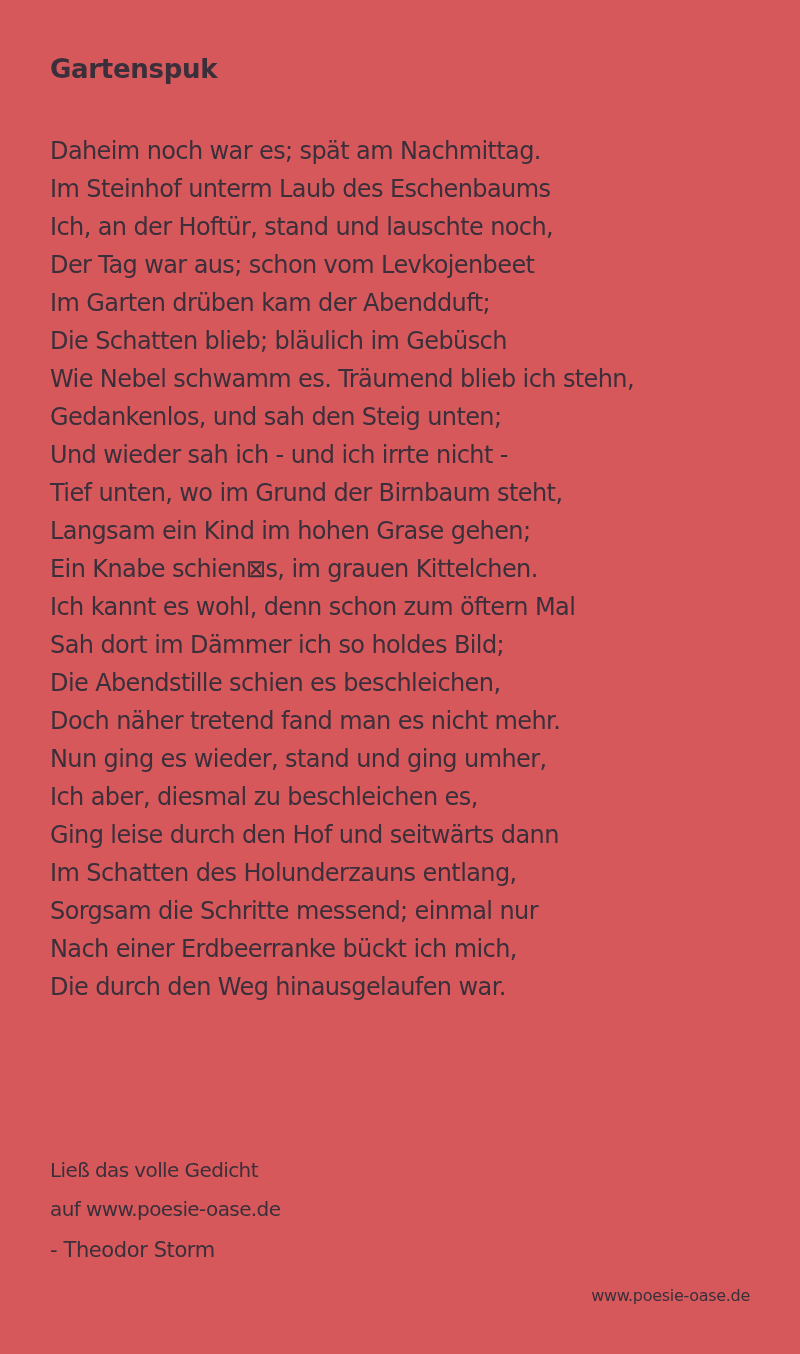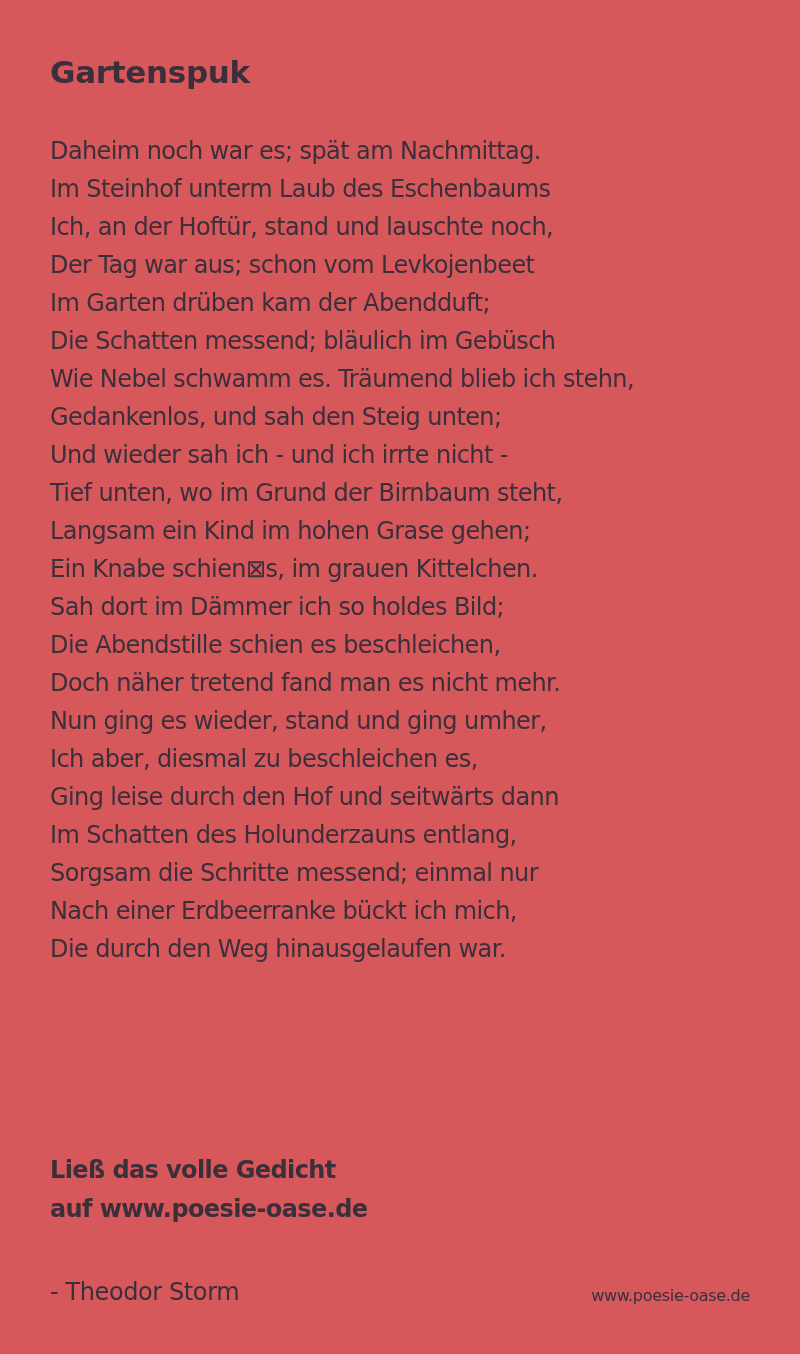--- a/index.html
+++ b/index.html
@@ -6,60 +6,61 @@
   body {
     width: 800px; height: 1354px;
     background: #d6585b;
     color: #3a2f3a;
     font-family: "DejaVu Sans", sans-serif;
     position: relative;
     overflow: hidden;
   }
   .title {
     position: absolute; left: 50px; top: 54px;
-    font-size: 31px; font-weight: 600;
+    font-size: 26px; font-weight: 600;
     margin: 0; letter-spacing: -0.3px;
   }
   .poem {
     position: absolute; left: 50px; top: 132px;
     font-size: 24px; line-height: 38px;
     letter-spacing: -0.6px;
   }
   .line { white-space: nowrap; }
   .cta {
     position: absolute; left: 50px; top: 1151px;
-    font-size: 24px; line-height: 39px; letter-spacing: -0.6px; font-weight: bold;
+    font-size: 20px; line-height: 39px; letter-spacing: -0.6px;
   }
   .author {
     position: absolute; left: 50px; top: 1238px;
-    font-size: 24px; letter-spacing: -0.4px; margin-top: 40px;
+    font-size: 21px; letter-spacing: -0.4px;
   }
   .footer {
     position: absolute; right: 50px; top: 1286px;
     font-size: 16px; letter-spacing: -0.3px;
   }
 </style>
 </head>
 <body>
 
 <h1 class="title">Gartenspuk</h1>
 
 <div class="poem">
   <div class="line">Daheim noch war es; spät am Nachmittag.</div>
   <div class="line">Im Steinhof unterm Laub des Eschenbaums</div>
   <div class="line">Ich, an der Hoftür, stand und lauschte noch,</div>
   <div class="line">Der Tag war aus; schon vom Levkojenbeet</div>
   <div class="line">Im Garten drüben kam der Abendduft;</div>
-  <div class="line">Die Schatten messend; bläulich im Gebüsch</div>
+  <div class="line">Die Schatten blieb; bläulich im Gebüsch</div>
   <div class="line">Wie Nebel schwamm es. Träumend blieb ich stehn,</div>
   <div class="line">Gedankenlos, und sah den Steig unten;</div>
   <div class="line">Und wieder sah ich - und ich irrte nicht -</div>
   <div class="line">Tief unten, wo im Grund der Birnbaum steht,</div>
   <div class="line">Langsam ein Kind im hohen Grase gehen;</div>
   <div class="line">Ein Knabe schien⊠s, im grauen Kittelchen.</div>
+  <div class="line">Ich kannt es wohl, denn schon zum öftern Mal</div>
   <div class="line">Sah dort im Dämmer ich so holdes Bild;</div>
   <div class="line">Die Abendstille schien es beschleichen,</div>
   <div class="line">Doch näher tretend fand man es nicht mehr.</div>
   <div class="line">Nun ging es wieder, stand und ging umher,</div>
   <div class="line">Ich aber, diesmal zu beschleichen es,</div>
   <div class="line">Ging leise durch den Hof und seitwärts dann</div>
   <div class="line">Im Schatten des Holunderzauns entlang,</div>
   <div class="line">Sorgsam die Schritte messend; einmal nur</div>
   <div class="line">Nach einer Erdbeerranke bückt ich mich,</div>
   <div class="line">Die durch den Weg hinausgelaufen war.</div>

